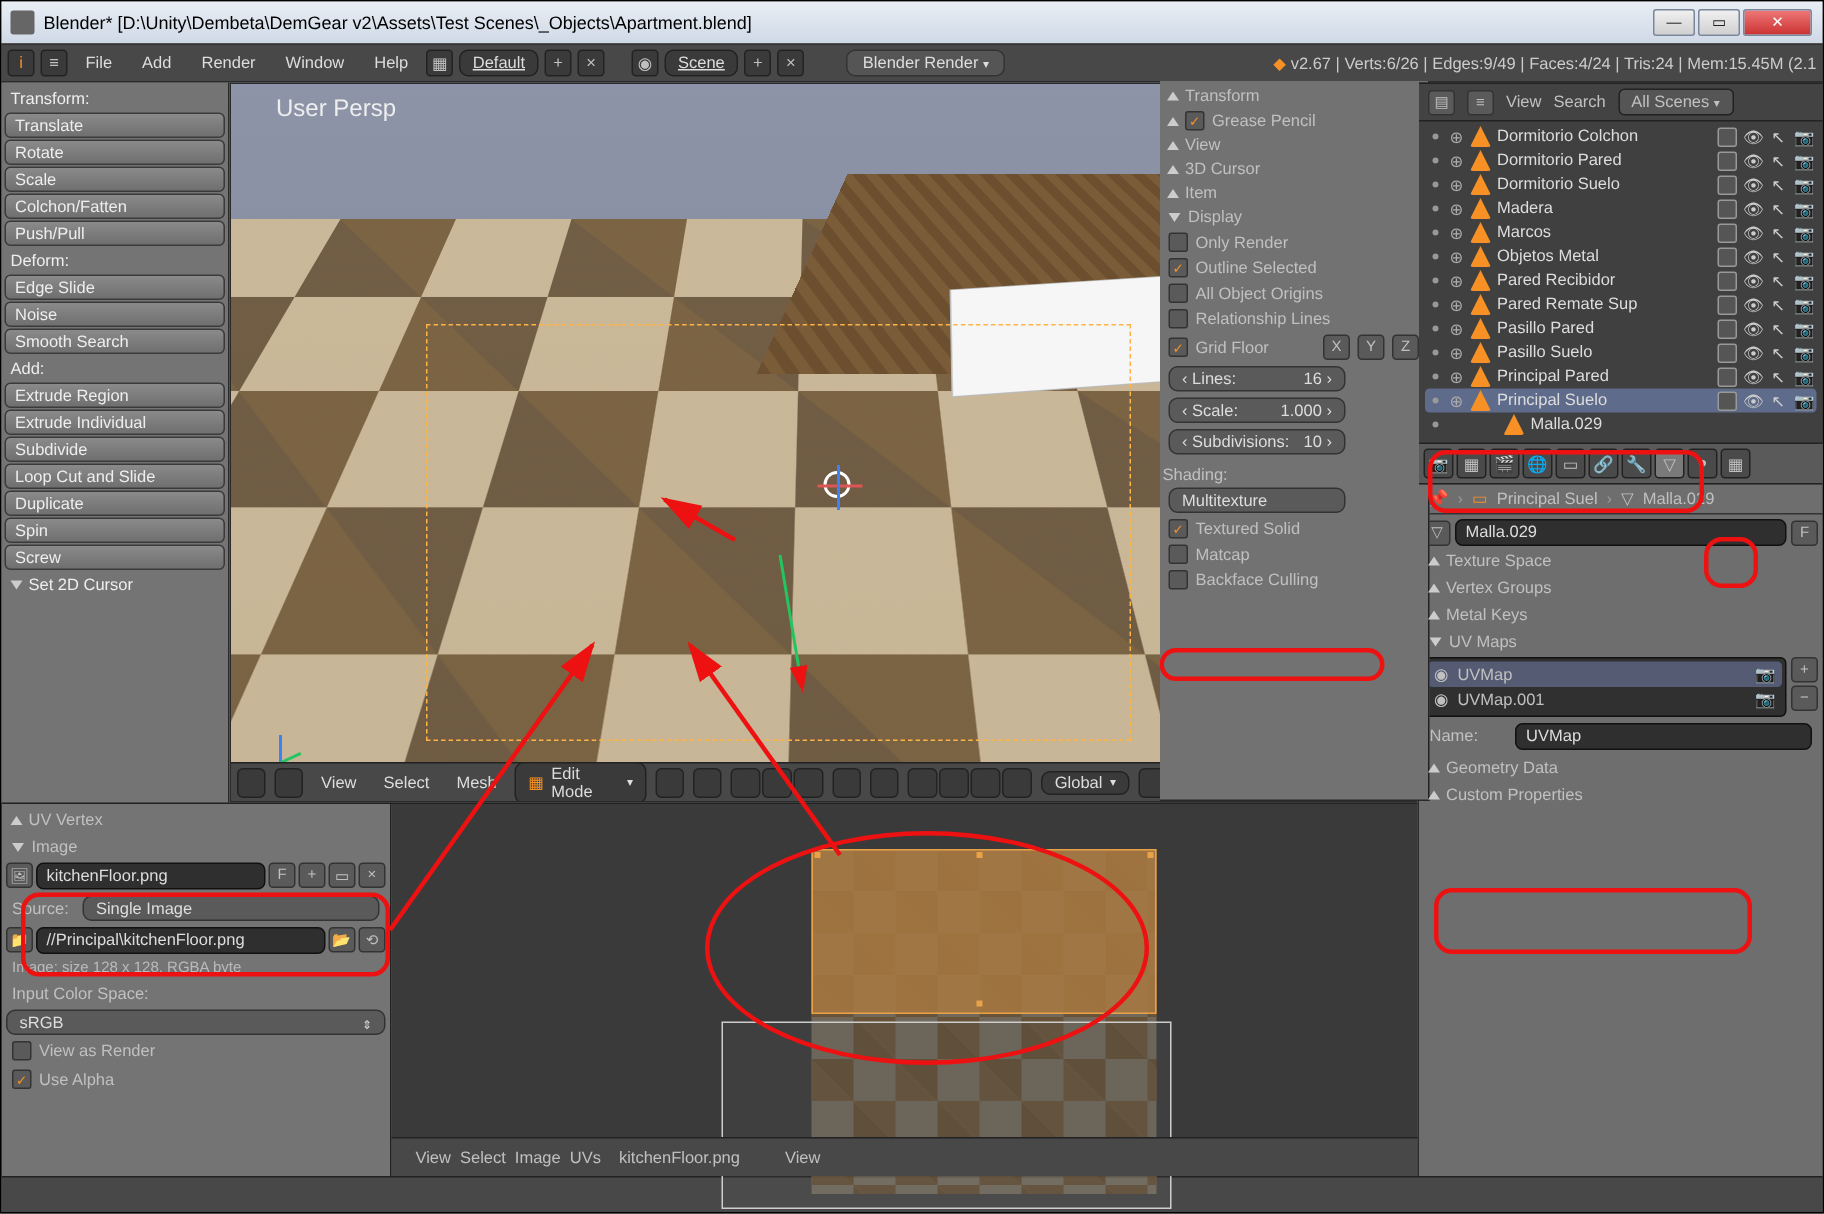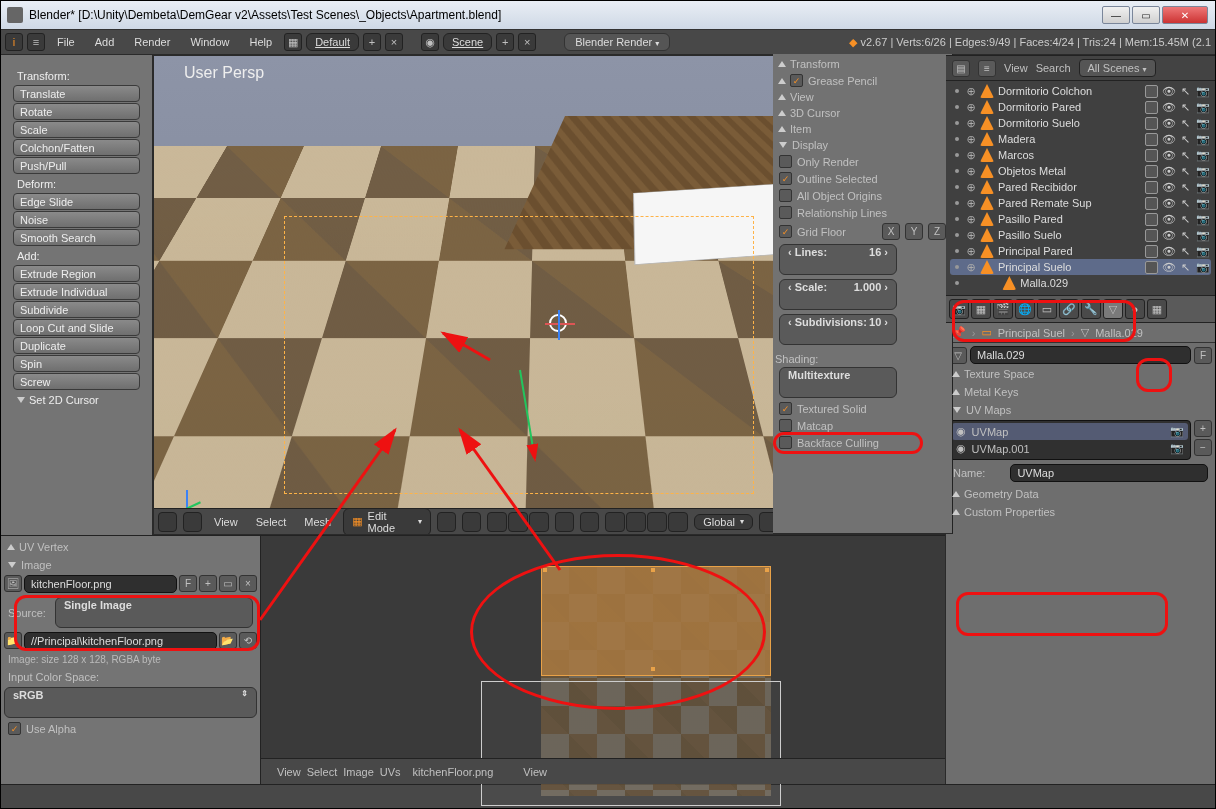--- a/index.html
+++ b/index.html
@@ -21,21 +21,21 @@
 .topbar .dropdown { background: #3a3a3a; border: 1px solid #222; border-radius: 6px; padding: 2px 8px; display: flex; align-items: center; gap: 6px; color: #ddd; text-decoration: underline; }
 .topbar .btnsq { width: 18px; height: 18px; background: #3a3a3a; border: 1px solid #222; border-radius: 3px; display: flex; align-items: center; justify-content: center; }
 .topbar .engine { background: #555; border: 1px solid #333; border-radius: 6px; padding: 2px 10px; color: #ddd; }
 .topbar .stats { margin-left: auto; color: #ccc; font-size: 11px; }
 .orange { color: #f79025; }
 
 
 .workarea { flex: 1; display: grid; grid-template-columns: 152px 1fr 270px; grid-template-rows: 480px 1fr 24px; }
 
 
-.leftpanel { grid-column: 1; grid-row: 1; background: #747474; padding: 12px; display: flex; flex-direction: column; gap: 1px; border-right: 1px solid #2a2a2a; }
+.leftpanel { grid-column: 1; grid-row: 1; background: #747474; padding: 2px; display: flex; flex-direction: column; gap: 1px; border-right: 1px solid #2a2a2a; }
 .leftpanel .hdr { color: #eee; padding: 3px 4px 2px; font-size: 11px; }
 .toolbtn { background: linear-gradient(#8a8a8a,#6f6f6f); border: 1px solid #3a3a3a; border-radius: 4px; padding: 3px 6px; color: #eee; font-size: 11px; height: 17px; display: flex; align-items: center; }
 .collapser { display: flex; align-items: center; gap: 4px; padding: 3px 4px; color: #eee; }
 .tri { width: 0; height: 0; border-left: 4px solid transparent; border-right: 4px solid transparent; border-top: 6px solid #ccc; }
 .tri.right { border-top: 4px solid transparent; border-bottom: 4px solid transparent; border-left: 6px solid #ccc; border-right: none; }
 
 
 .viewport { grid-column: 2; grid-row: 1; position: relative; background: #9aa1b1; border: 1px solid #2a2a2a; overflow: hidden; }
 .viewport .floor { position: absolute; left: 0; top: 0; right: 0; bottom: 0; background: linear-gradient(180deg,#8d94a7 0%, #7c8396 100%); }
 .viewport .userpersp { position: absolute; left: 30px; top: 8px; color: #eee; font-size: 16px; }
@@ -61,21 +61,21 @@
 .cursor3d::before { content:""; position:absolute; left:-6px; top:7px; width:30px; height:2px; background:#d55; }
 .cursor3d::after  { content:""; position:absolute; top:-6px; left:7px; height:30px; width:2px; background:#3b82f6; }
 
 
 .rightcol { grid-column: 3; grid-row: 1 / 3; display: flex; flex-direction: column; border-left: 1px solid #2a2a2a; }
 .npanel { background: #727272; border-bottom: 1px solid #2a2a2a; padding: 2px; }
 .rowitem { display: flex; align-items: center; gap: 5px; padding: 2px 4px; }
 .rowitem .tri { flex-shrink: 0; }
 .rowitem.collapsed .tri { transform: rotate(-90deg); }
 .check { width: 13px; height: 13px; border: 1px solid #333; border-radius: 2px; background: #5a5a5a; display:flex; align-items:center; justify-content:center; font-size:9px; color:#f79025;}
-.numfield { background: #5a5a5a; border: 1px solid #333; border-radius: 6px; padding: 1px 8px; color: #ddd; display: flex; justify-content: space-between; min-width: 118px; height:31px; align-items:flex-start;font-weight:bold;}
+.numfield { background: #5a5a5a; border: 1px solid #333; border-radius: 6px; padding: 1px 8px; color: #ddd; display: flex; justify-content: space-between; min-width: 118px; height:17px; align-items:flex-end;}
 .btntiny { width: 18px; height: 17px; background: #5a5a5a; border: 1px solid #333; border-radius: 3px; display:flex; align-items:center; justify-content:center; font-size:10px;}
 
 
 .outliner { background: #404040; flex: 0 0 auto; border-top: 1px solid #222; border-bottom: 1px solid #222; position: relative; }
 .outliner-header { display:flex; align-items:center; gap:8px; padding:3px 6px; background:#434343; border-bottom:1px solid #222; }
 .outliner-header .olbtn { background:#555; padding:2px 8px; border:1px solid #222; border-radius:4px; }
 .outliner-list { max-height: 262px; overflow:hidden; padding: 2px 4px 4px 4px; }
 .olrow { display:flex; align-items:center; gap:4px; padding:1px 2px; font-size:11px; }
 .olrow .meshico { width:14px; height:14px; border-radius:2px; background:#f79025; clip-path: polygon(50% 0,100% 100%,0 100%); }
 .olrow .name { flex:1; color:#ddd; white-space:nowrap; overflow:hidden; text-overflow:ellipsis; }
@@ -509,20 +509,24 @@
             <div class="btntiny">▽</div>
             <div class="textinput" style="flex:1;">Malla.029</div>
             <div class="btntiny">F</div>
           </div>
           <div class="rowitem collapsed">
               <div class="tri right"></div>
               <span>Texture Space</span>
             </div>
           <div class="rowitem collapsed">
               <div class="tri right"></div>
+              <span>Vertex Groups</span>
+            </div>
+          <div class="rowitem collapsed">
+              <div class="tri right"></div>
               <span>Metal Keys</span>
             </div>
           <div class="rowitem">
               <div class="tri"></div>
               <span>UV Maps</span>
             </div>
           <div style="display:flex; gap:3px;">
             <div class="uvlist" style="flex:1;">
               <div class="uvrow sel">
                   <span>◉</span>
@@ -590,20 +594,24 @@
         </div>
         <div class="rowitem">
             <span style="font-size:10px; color:#bbb;">Image: size 128 x 128, RGBA byte</span>
           </div>
         <div class="rowitem">Input Color Space:</div>
         <div class="numfield" style="justify-content:space-between;">
             <span>sRGB</span>
             <span style="font-size:8px;">⇕</span>
           </div>
         <div class="rowitem">
+            <div class="check"></div>
+            <span>View as Render</span>
+          </div>
+        <div class="rowitem">
             <div class="check">✓</div>
             <span>Use Alpha</span>
           </div>
       </div>
       <div class="uvview">
         <div class="uvimg">
           <div class="selface"></div>
           <div class="vert" style="left:2px;top:2px;"></div>
           <div class="vert" style="right:2px;top:2px;"></div>
           <div class="vert" style="left:48%;top:2px;"></div>

